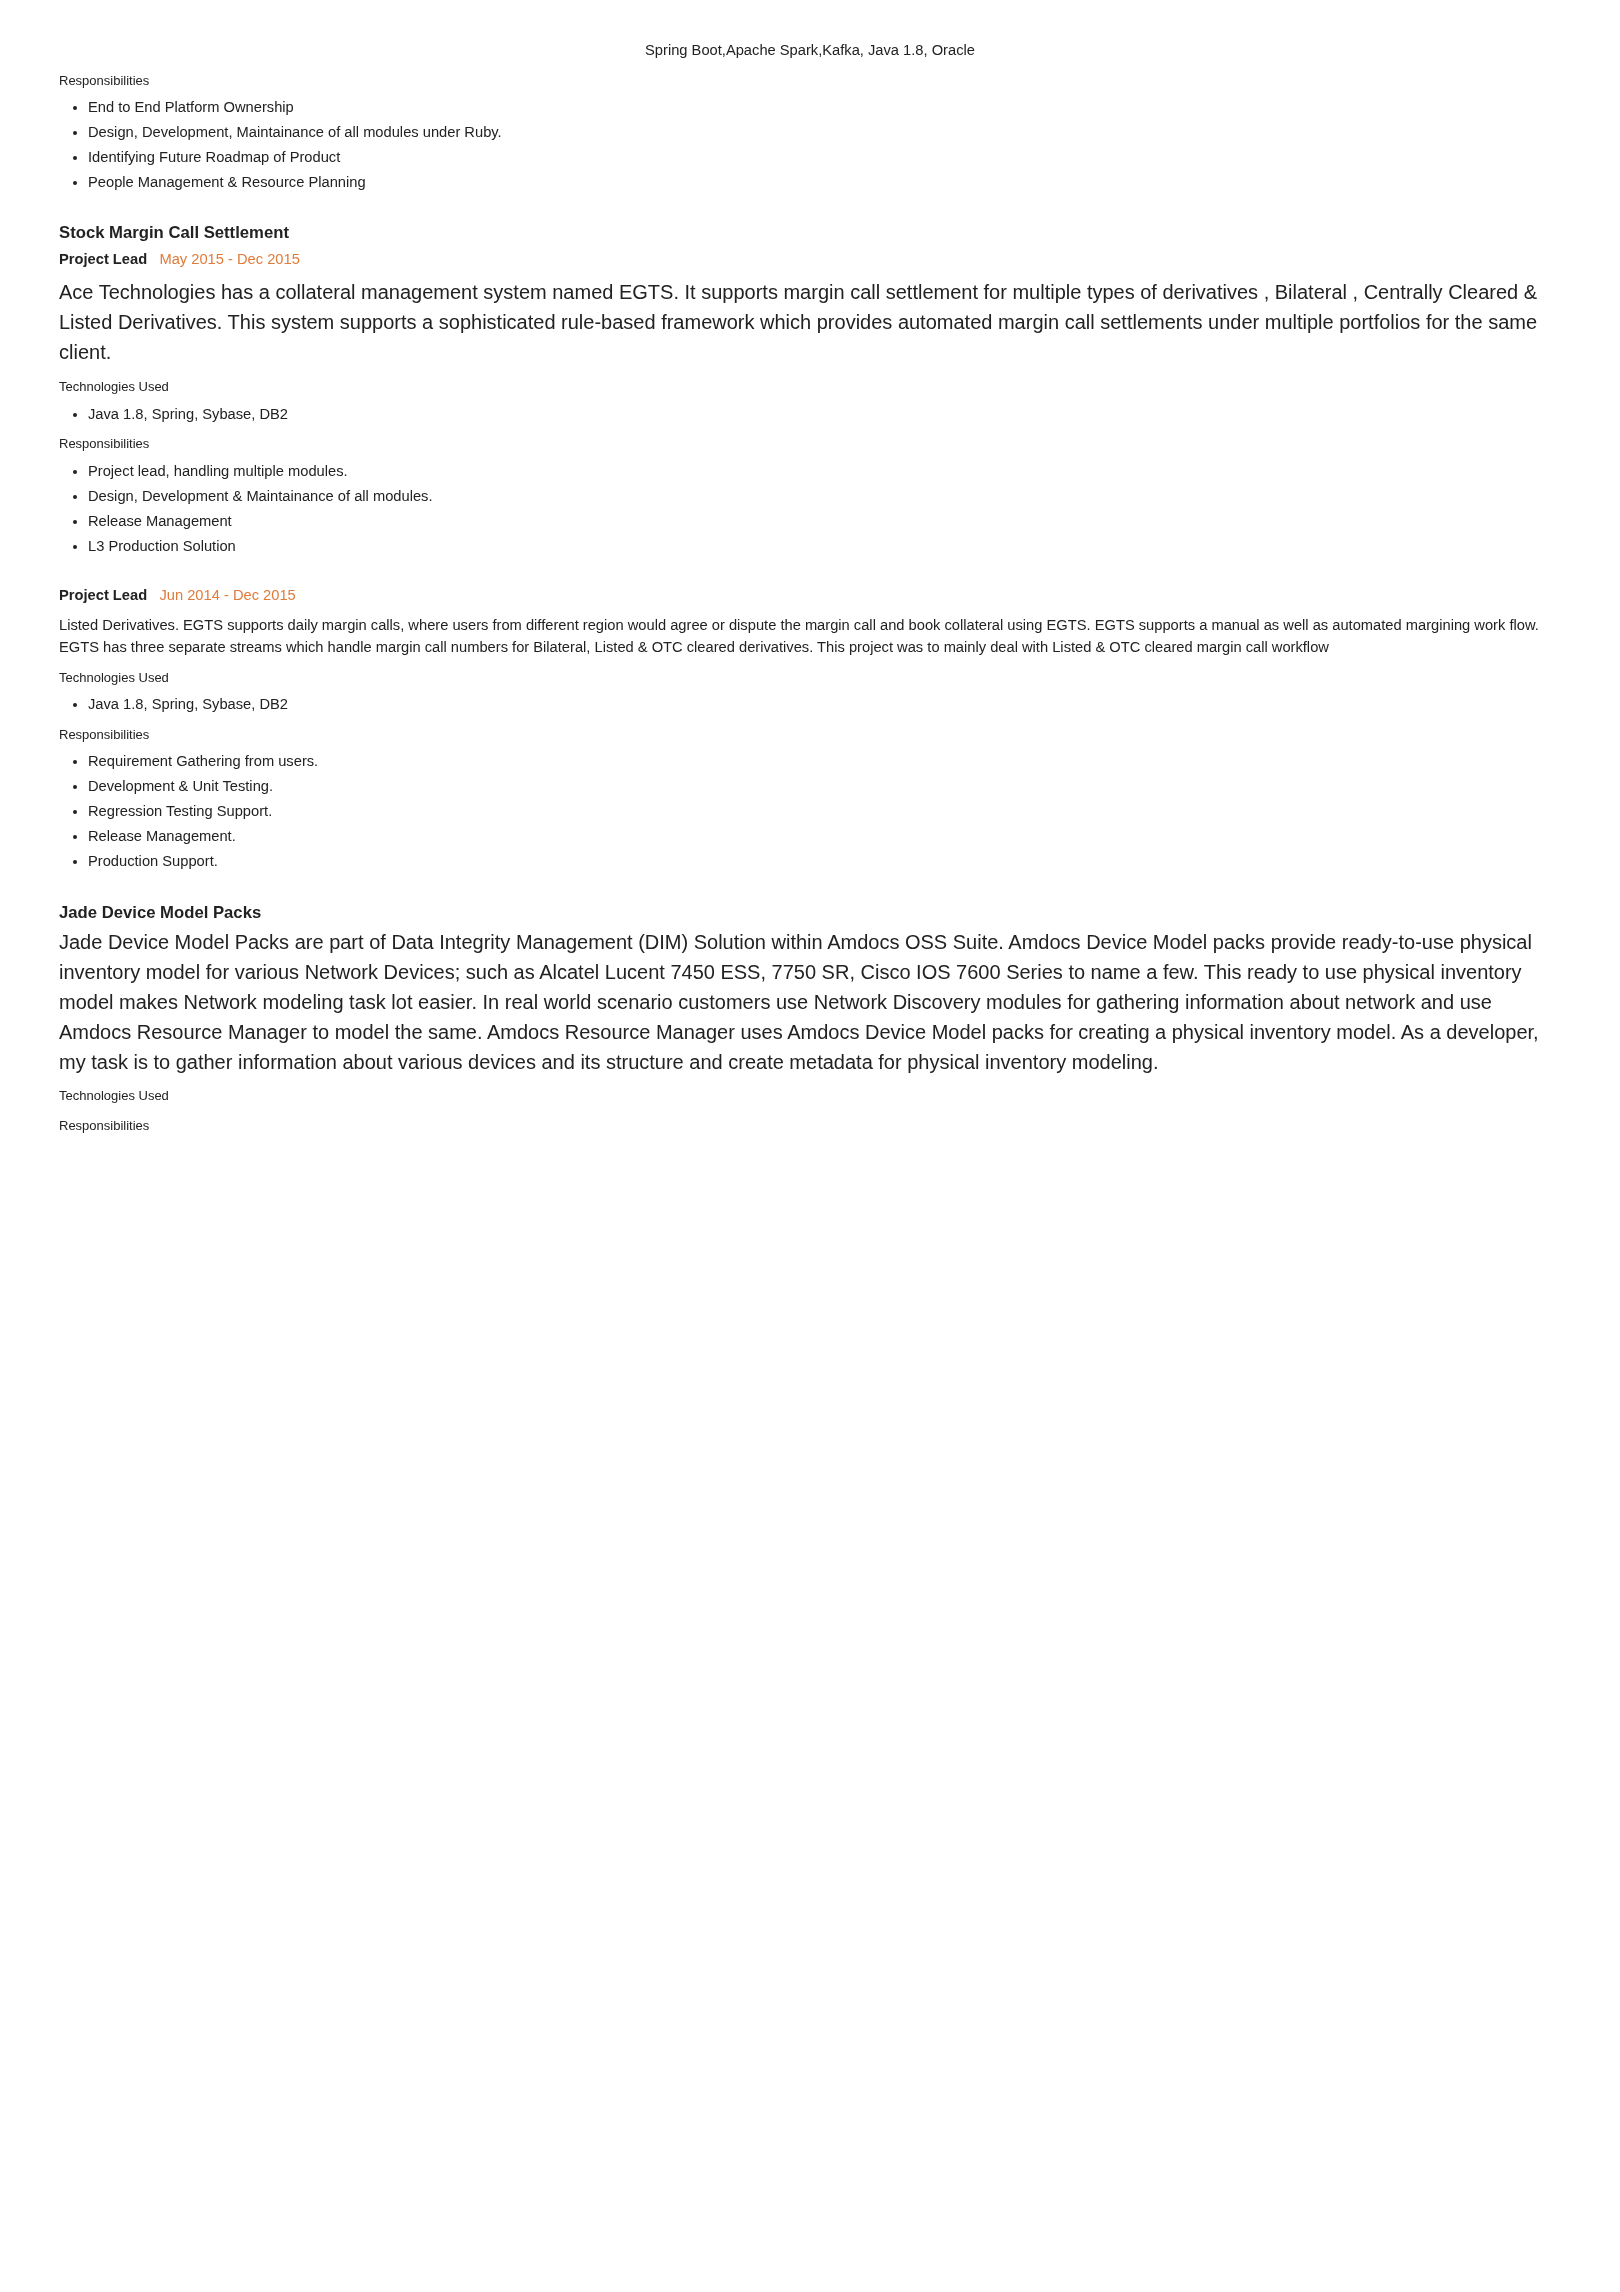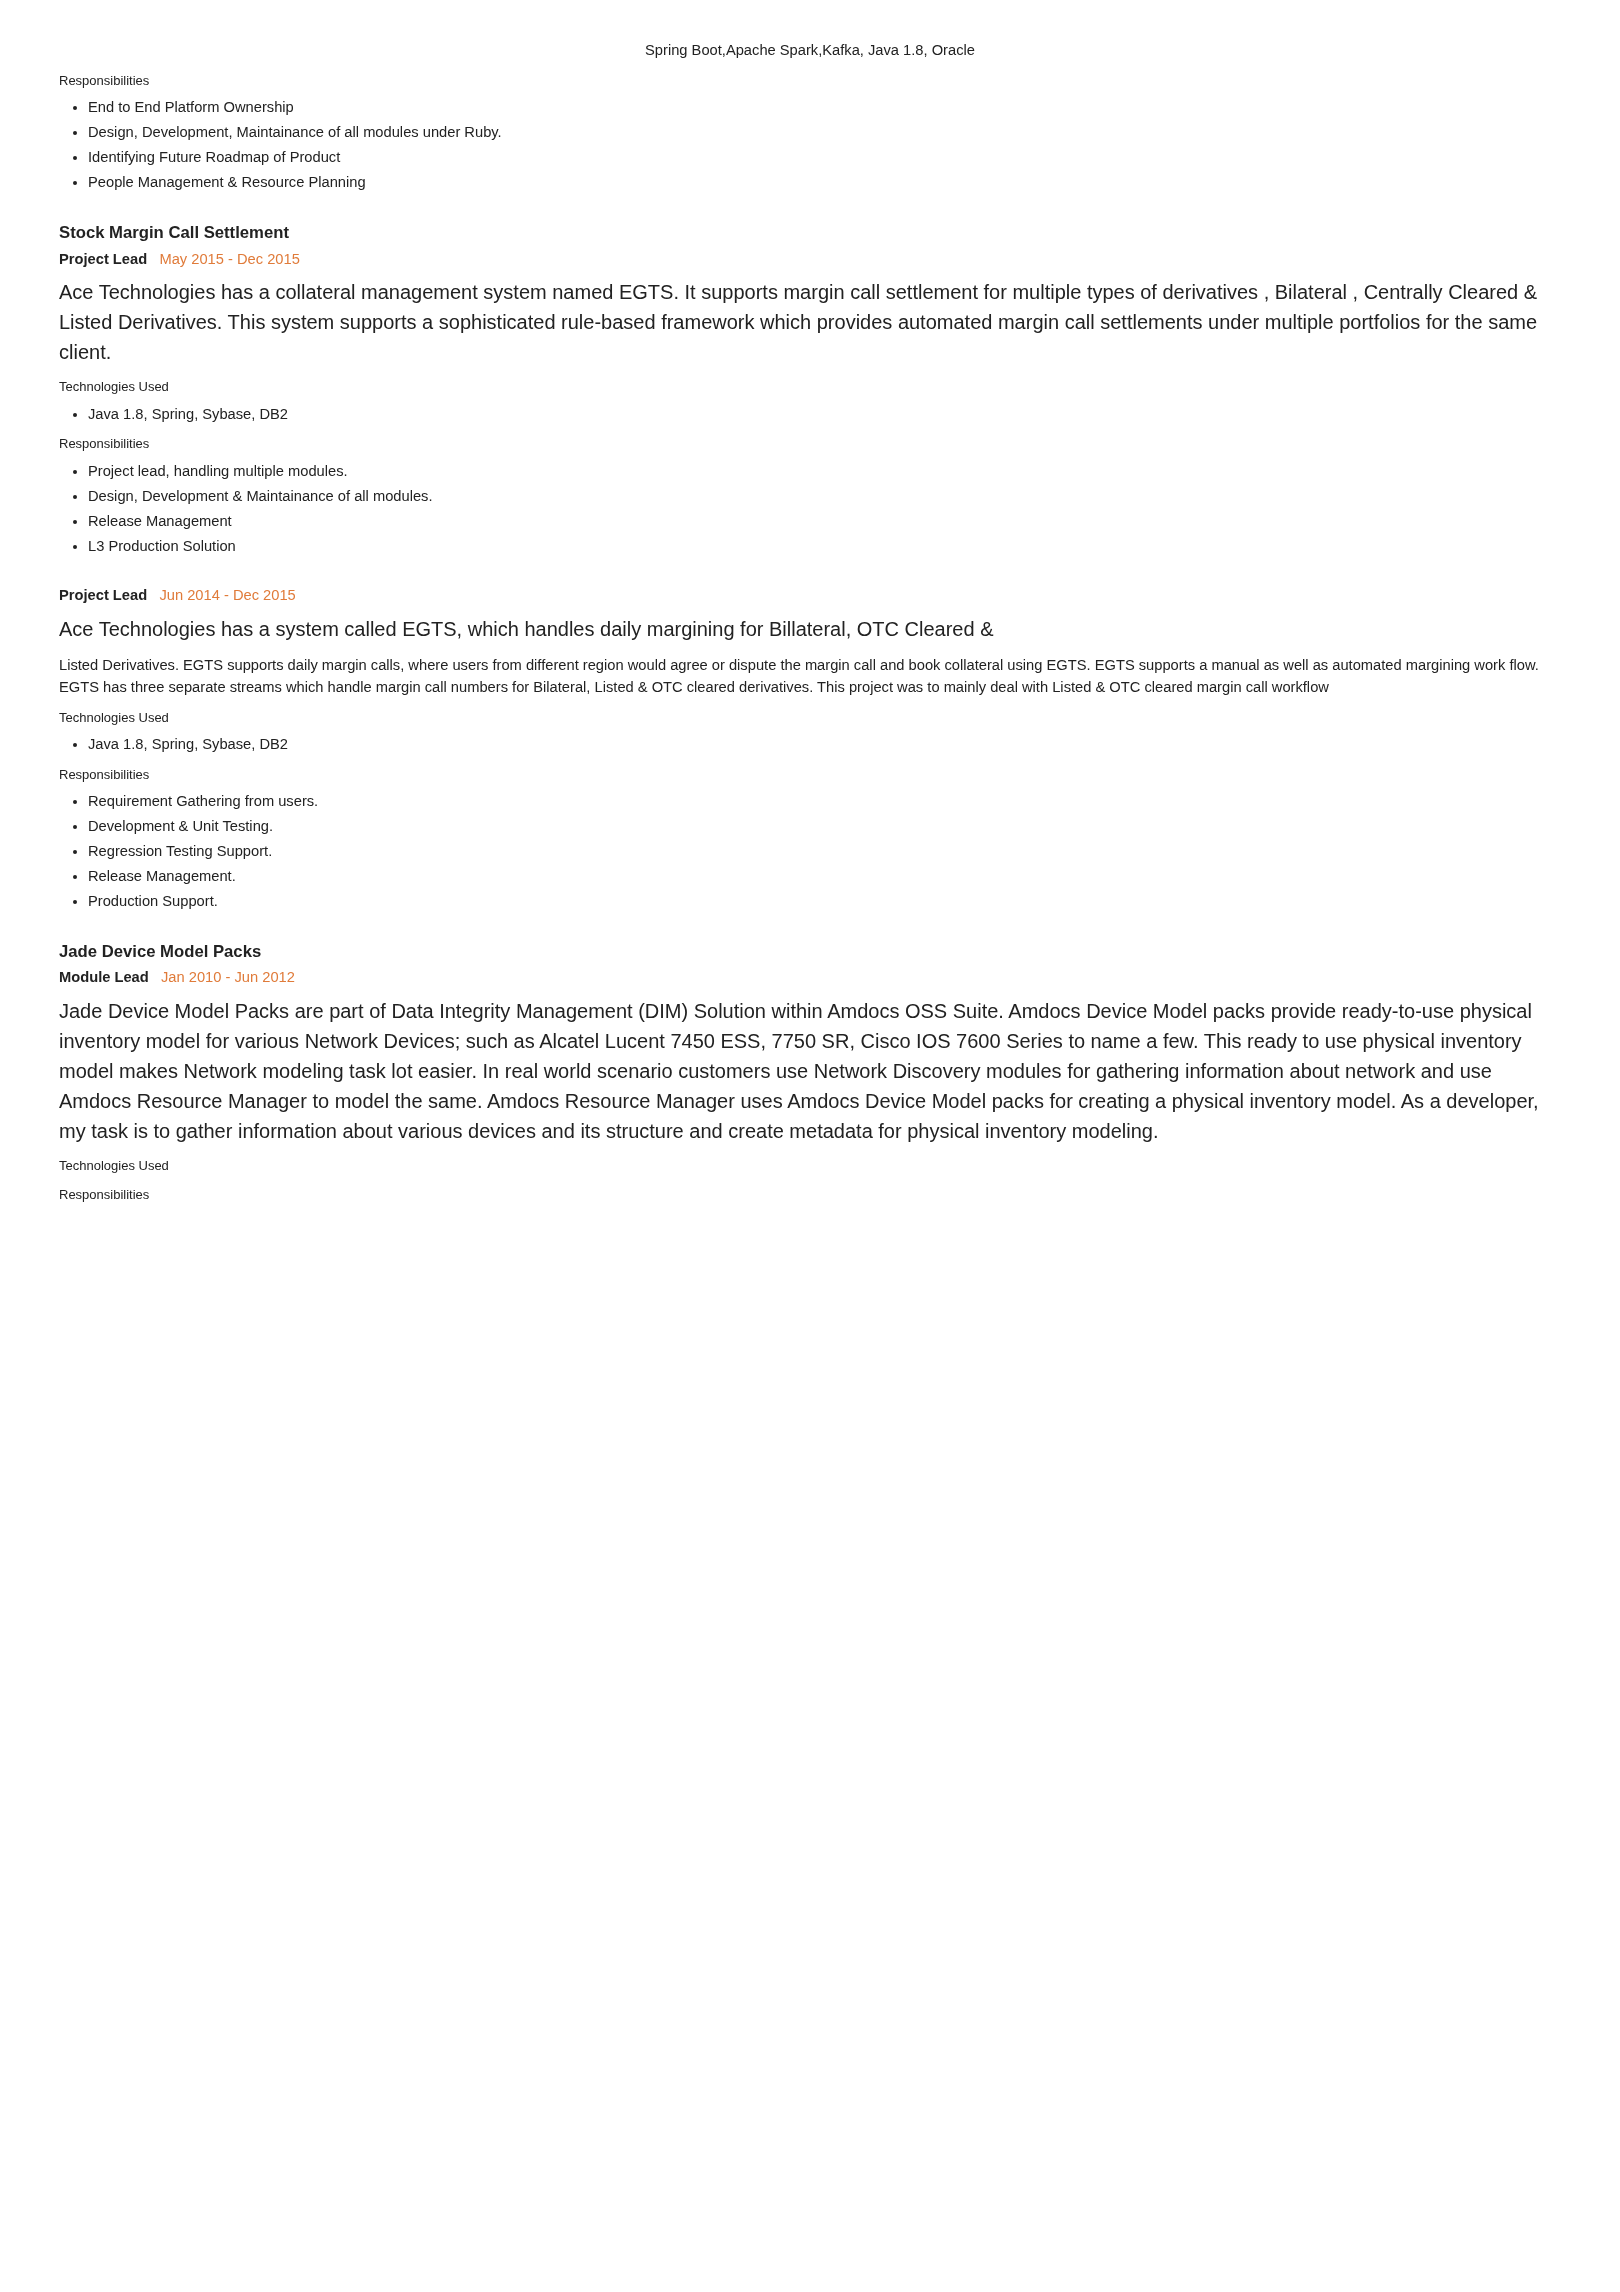--- a/index.html
+++ b/index.html
@@ -99,40 +99,34 @@
     <li>L3 Production Solution</li>
   </ul>
 </div>
 
 <div class="project-block">
   <p class="project-role-line">
     <span class="role-label">Project Lead</span>
     &nbsp;
     <span class="date-range">Jun 2014 - Dec 2015</span>
   </p>
-  <p class="project-desc">Ace Technologies has a system called EGTS, which handles daily margining for Billateral, OTC Cleared &amp;</p>
   <p class="project-desc2">Listed Derivatives. EGTS supports daily margin calls, where users from different region would agree or dispute the margin call and book collateral using EGTS.  EGTS supports a manual as well as automated margining work flow. EGTS has three separate streams which handle margin call numbers for Bilateral, Listed &amp; OTC cleared derivatives. This project was to mainly deal with Listed &amp; OTC cleared margin call workflow</p>
   <p class="section-heading">Technologies Used</p>
   <ul>
     <li>Java 1.8, Spring, Sybase, DB2</li>
   </ul>
   <p class="section-heading">Responsibilities</p>
   <ul>
     <li>Requirement Gathering from users.</li>
     <li>Development &amp; Unit Testing.</li>
     <li>Regression Testing Support.</li>
     <li>Release Management.</li>
     <li>Production Support.</li>
   </ul>
 </div>
 
 <div class="project-block">
   <p class="project-title">Jade Device Model Packs</p>
-  <p class="project-role-line">
-    <span class="role-label">Module Lead</span>
-    &nbsp;
-    <span class="date-range">Jan 2010 - Jun 2012</span>
-  </p>
   <p class="project-desc">Jade Device Model Packs are part of Data Integrity Management (DIM) Solution within Amdocs OSS Suite. Amdocs Device Model packs provide ready-to-use physical inventory model for various Network Devices; such as Alcatel Lucent 7450 ESS, 7750 SR, Cisco IOS 7600 Series  to name a few. This ready to use physical inventory model makes Network modeling task lot easier. In real world scenario customers use Network Discovery modules for gathering information about  network and use Amdocs Resource Manager to model the same. Amdocs Resource Manager uses Amdocs Device Model packs for creating a physical inventory model. As a developer, my task is to gather information about various devices and its structure and create metadata for physical inventory modeling.</p>
   <p class="section-heading">Technologies Used</p>
   <p class="section-heading">Responsibilities</p>
 </div>
 
 
 </body></html>

